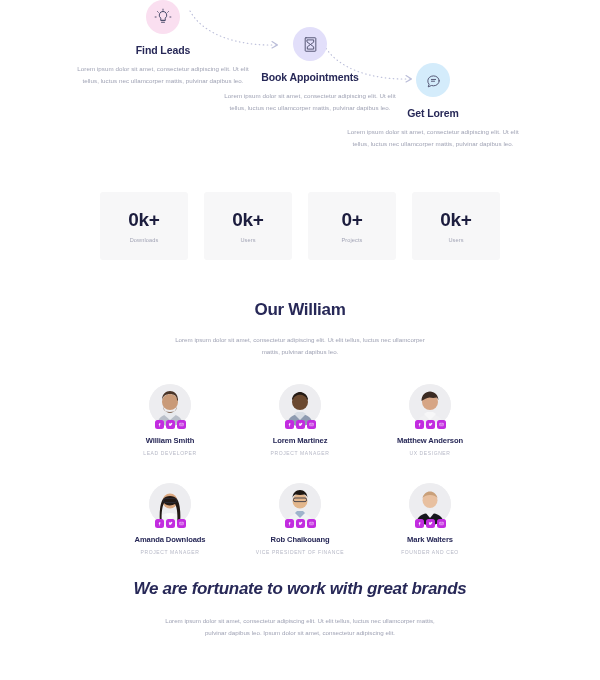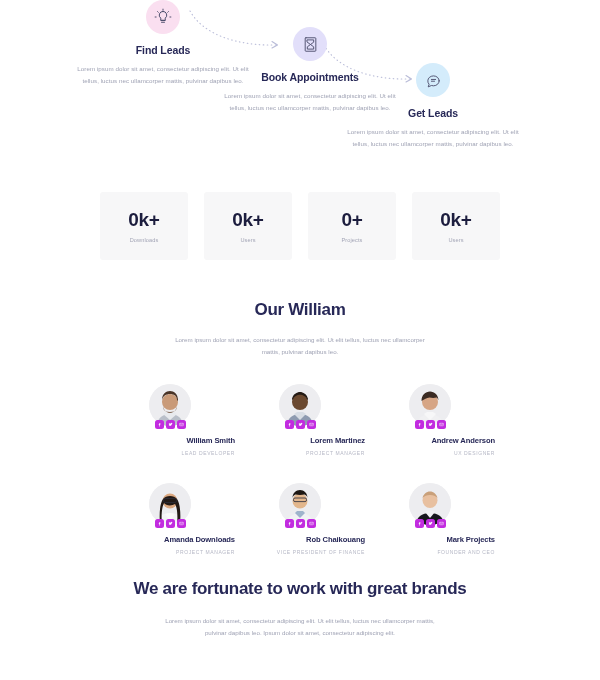--- a/index.html
+++ b/index.html
@@ -64,21 +64,21 @@
   }
   .section-sub {
     text-align: center; font-size: 6.2px; line-height: 1.95;
     color: #9fa2b4; margin: 14px auto 0 auto; width: 250px;
   }
   .experts-grid {
     margin-top: 26px; display: grid;
     grid-template-columns: repeat(3, 1fr);
     row-gap: 27px; padding: 0 105px;
   }
-  .expert { text-align: right; position: relative; }
+  .expert { text-align: center; position: relative; }
   .avatar {
     width: 42px; height: 42px; border-radius: 50%;
     margin: 0 auto; position: relative; overflow: hidden;
     background: #efeff1;
   }
   .avatar svg { display: block; }
   .socials {
     display: flex; justify-content: center; gap: 2px;
     margin-top: -6px; position: relative; z-index: 3;
   }
@@ -94,21 +94,21 @@
   }
   .expert-role {
     margin-top: 5px; font-size: 5px; color: #b6b8c6;
     letter-spacing: 0.6px;
   }
 
   
   .brands { position: absolute; top: 578px; left: 0; width: 600px; }
   .brands-title {
     text-align: center; font-size: 17px; font-weight: bold;
-    color: #272857; letter-spacing: -0.3px; line-height: 1.35;
+    color: #272857; letter-spacing: -0.3px; line-height: 1.35; font-style: italic;
   }
   .brands-sub {
     text-align: center; font-size: 6.2px; line-height: 1.95;
     color: #9fa2b4; margin: 14px auto 0 auto; width: 275px;
   }
 </style>
 </head>
 <body>
 
 <div class="page">
@@ -148,21 +148,21 @@
       <div class="step-desc">Lorem ipsum dolor sit amet, consectetur adipiscing elit. Ut elit tellus, luctus nec ullamcorper mattis, pulvinar dapibus leo.</div>
     </div>
 
     <div class="step" id="step-2">
       <div class="step-icon" style="background:#d4ecfb">
         <svg width="17" height="17" viewBox="0 0 24 24" fill="none" stroke="#4a4b6a" stroke-width="1.3" stroke-linecap="round" stroke-linejoin="round">
           <path d="M20 12.5c0 3.9-3.6 7-8 7-1 0-2-.16-2.9-.45L4.5 21l1.3-3.7A6.7 6.7 0 0 1 4 12.5c0-3.9 3.6-7 8-7s8 3.1 8 7z"></path>
           <path d="M9 10.5h6M9 13h4.5"></path>
         </svg>
       </div>
-      <div class="step-title">Get Leads</div>
+      <div class="step-title">Get Lorem</div>
       <div class="step-desc">Lorem ipsum dolor sit amet, consectetur adipiscing elit. Ut elit tellus, luctus nec ullamcorper mattis, pulvinar dapibus leo.</div>
     </div>
   </div>
 
   <div class="stats">
     <div class="stat-card">
       <div class="stat-value">0k+</div>
       <div class="stat-label">Downloads</div>
     </div>
     <div class="stat-card">
@@ -271,21 +271,21 @@
                 <path d="M22 5.8a7.6 7.6 0 0 1-2.2.6 3.8 3.8 0 0 0 1.7-2.1c-.8.4-1.6.8-2.5.9a3.8 3.8 0 0 0-6.6 2.6c0 .3 0 .6.1.9A10.9 10.9 0 0 1 4.6 4.6a3.8 3.8 0 0 0 1.2 5.1c-.6 0-1.2-.2-1.7-.5a3.8 3.8 0 0 0 3 3.8c-.5.1-1.1.2-1.7.1a3.8 3.8 0 0 0 3.6 2.6A7.7 7.7 0 0 1 2 17.3a10.9 10.9 0 0 0 5.9 1.7c7 0 10.9-5.9 10.9-11v-.5A7.7 7.7 0 0 0 22 5.8z"></path>
               </svg>
           </span>
           <span class="soc">
             <svg width="5" height="5" viewBox="0 0 24 24" fill="none" stroke="#fff" stroke-width="2.2">
                 <rect x="3" y="6" width="18" height="12" rx="1.5"></rect>
                 <path d="M3.5 7.5L12 13.5l8.5-6"></path>
               </svg>
           </span>
         </div>
-        <div class="expert-name">Andrew Anderson</div>
+        <div class="expert-name">Matthew Anderson</div>
         <div class="expert-role">UX DESIGNER</div>
       </div>
 
       <div class="expert">
         <div class="avatar">
           <svg width="42" height="42" viewBox="0 0 42 42">
             <circle cx="21" cy="21" r="21" fill="#ededf0"></circle>
             <path d="M9 42c0-8 5-12 12-12s12 4 12 12z" fill="#fafafa"></path>
             <path d="M11 42c0-7 3-11 5-11l5 7 5-7c2 0 5 4 5 11z" fill="#f4f4f6"></path>
             <circle cx="21" cy="18" r="7.5" fill="#dba880"></circle>
@@ -369,21 +369,21 @@
                 <path d="M22 5.8a7.6 7.6 0 0 1-2.2.6 3.8 3.8 0 0 0 1.7-2.1c-.8.4-1.6.8-2.5.9a3.8 3.8 0 0 0-6.6 2.6c0 .3 0 .6.1.9A10.9 10.9 0 0 1 4.6 4.6a3.8 3.8 0 0 0 1.2 5.1c-.6 0-1.2-.2-1.7-.5a3.8 3.8 0 0 0 3 3.8c-.5.1-1.1.2-1.7.1a3.8 3.8 0 0 0 3.6 2.6A7.7 7.7 0 0 1 2 17.3a10.9 10.9 0 0 0 5.9 1.7c7 0 10.9-5.9 10.9-11v-.5A7.7 7.7 0 0 0 22 5.8z"></path>
               </svg>
           </span>
           <span class="soc">
             <svg width="5" height="5" viewBox="0 0 24 24" fill="none" stroke="#fff" stroke-width="2.2">
                 <rect x="3" y="6" width="18" height="12" rx="1.5"></rect>
                 <path d="M3.5 7.5L12 13.5l8.5-6"></path>
               </svg>
           </span>
         </div>
-        <div class="expert-name">Mark Projects</div>
+        <div class="expert-name">Mark Walters</div>
         <div class="expert-role">FOUNDER AND CEO</div>
       </div>
 
     </div>
   </div>
 
   <div class="brands">
     <div class="brands-title">We are fortunate to work with great brands</div>
     <div class="brands-sub">Lorem ipsum dolor sit amet, consectetur adipiscing elit. Ut elit tellus, luctus nec ullamcorper mattis, pulvinar dapibus leo. Ipsum dolor sit amet, consectetur adipiscing elit.</div>
   </div>

